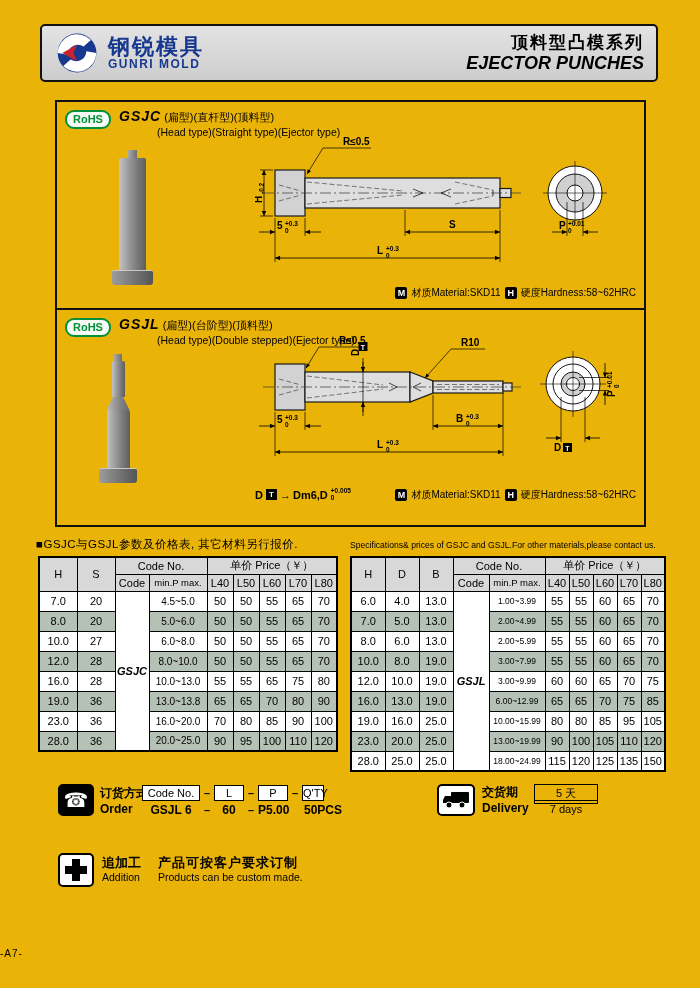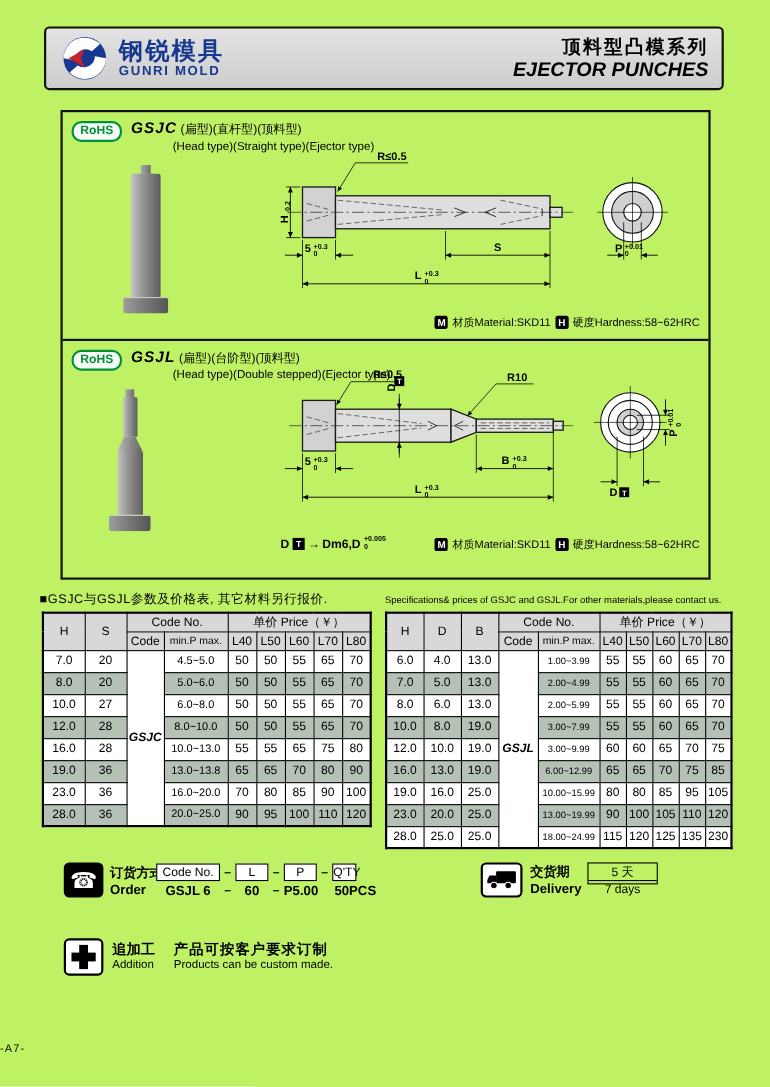--- a/index.html
+++ b/index.html
@@ -1,20 +1,20 @@
 <!DOCTYPE html>
 <html style="--shade: #b5c1b5; --hdr: #d8d8d8; --green: #00913a; --blue: #17388f; --red: #c8242b;"><head>
 <meta charset="utf-8">
 <style>
   :root{
     --shade:#b5c1b5; --hdr:#d8d8d8; --green:#00913a; --blue:#17388f; --red:#c8242b;
   }
   *{box-sizing:border-box;margin:0;padding:0}
   body{font-family:"Liberation Sans",sans-serif;background:#fff;color:#000}
-  .page{position:relative;width:700px;height:988px;background:#bef264;overflow:hidden}
+  .page{position:relative;width:700px;height:988px;background:#eab308;overflow:hidden}
 
   
   .hbar{position:absolute;left:40px;top:24px;width:618px;height:58px;
     background:linear-gradient(#e3e3e3,#cdcdcd);border:2px solid #111;border-radius:5px;
     display:flex;align-items:center;justify-content:space-between;padding:0 12px}
   .logo{display:flex;align-items:center;gap:6px}
   .logotxt .cn{font-size:22px;font-weight:bold;color:var(--blue);letter-spacing:2px;line-height:22px}
   .logotxt .en{font-size:12px;font-weight:bold;color:var(--blue);letter-spacing:1.5px;line-height:13px}
   .series{text-align:right}
   .series .cn{font-size:17px;font-weight:bold;letter-spacing:2px;line-height:20px}
@@ -564,21 +564,21 @@
         </tr>
         <tr>
           <td>28.0</td>
           <td>25.0</td>
           <td>25.0</td>
           <td class="minp">18.00~24.99</td>
           <td>115</td>
           <td>120</td>
           <td>125</td>
           <td>135</td>
-          <td>230</td>
+          <td>150</td>
         </tr>
       </tbody>
   </table>
 
   <div class="iconbox phonebox">☎</div>
   <div class="olabel" style="top:785px;font-size:12px">订货方式</div>
   <div class="olabel" style="top:802px;font-size:12px">Order</div>
   <div class="orow" style="top:785px">
     <span class="obox" style="width:58px">Code No.</span>
     <span class="odash">–</span>

